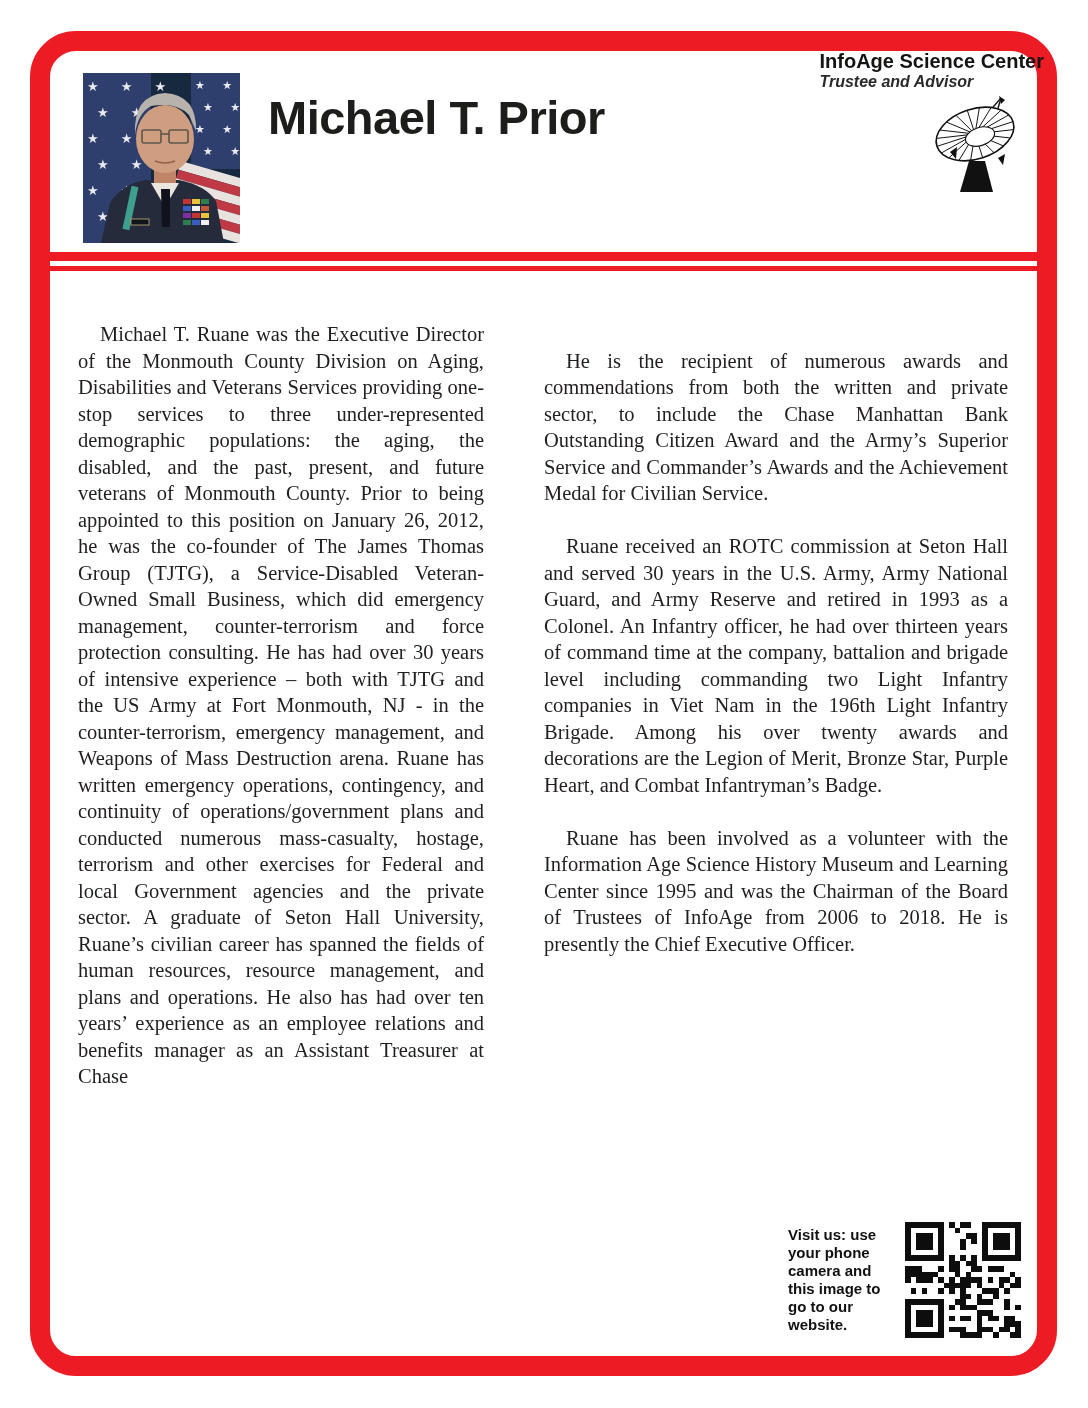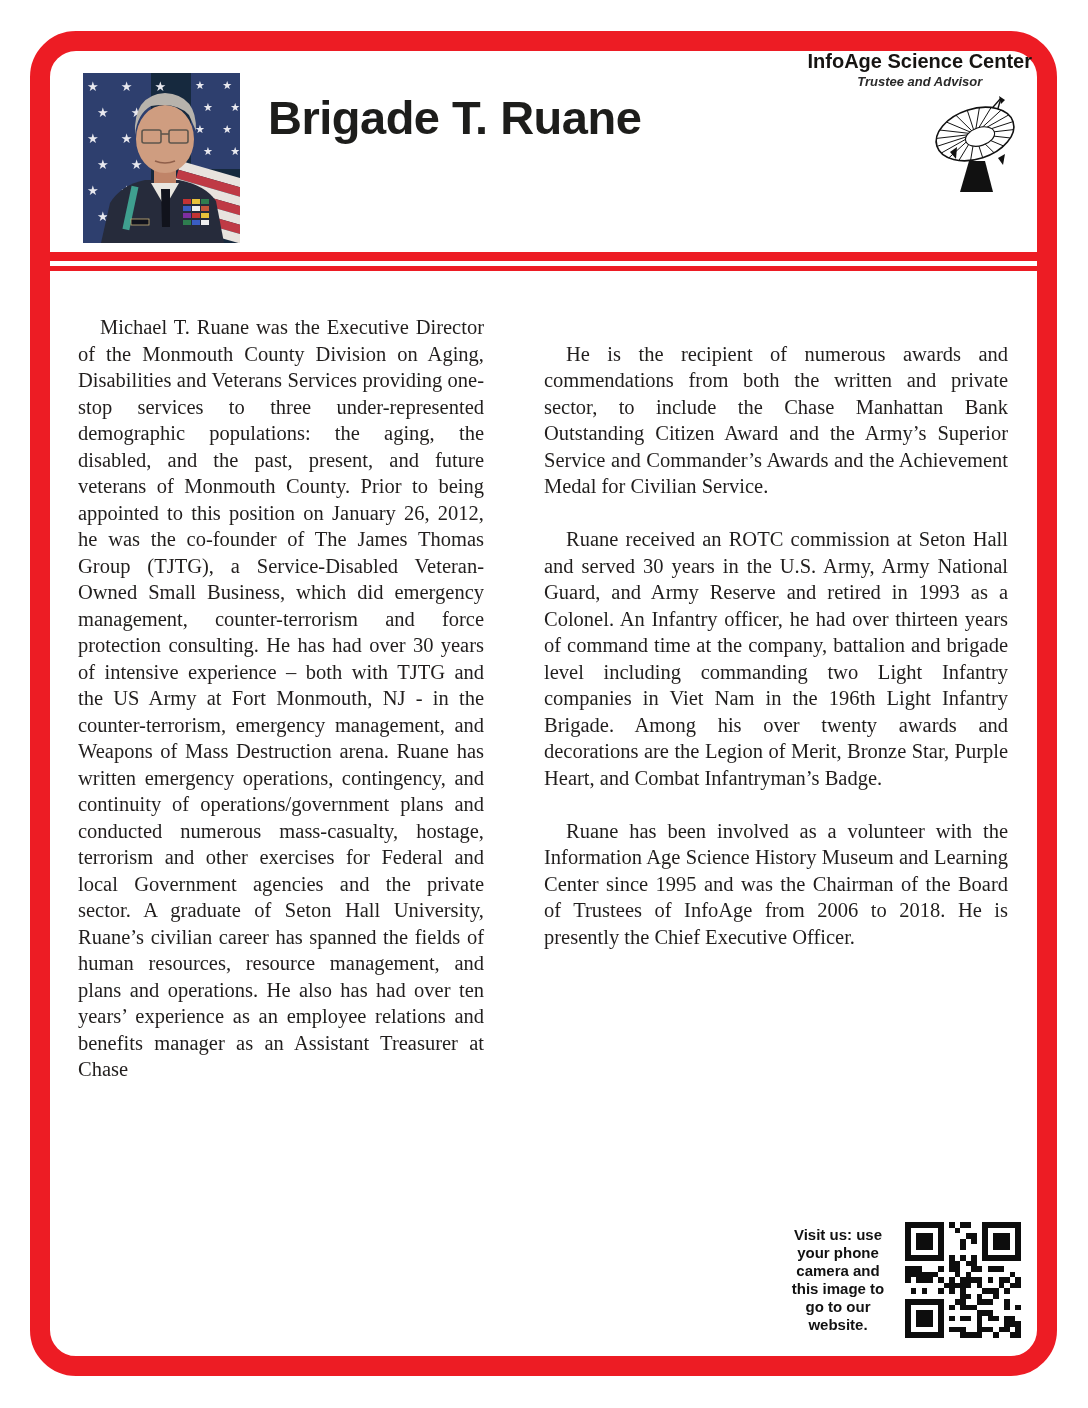--- a/index.html
+++ b/index.html
@@ -33,43 +33,43 @@
   .page-title{
     position:absolute;left:268px;top:90px;
     font-size:47px;font-weight:bold;letter-spacing:-0.5px;
     color:#1d1d1b;white-space:nowrap;
   }
   .page-subtitle{
     position:absolute;left:271px;top:186px;
     font-size:26px;font-weight:bold;color:#1d1d1b;white-space:nowrap;
   }
   .org-block{
-    position:absolute;right:56px;top:50px;text-align:center;
+    position:absolute;right:44px;top:50px;text-align:left;
   }
   .org-name{font-size:20px;font-weight:bold;color:#161412;line-height:23px;}
-  .org-role{font-size:13px;font-style:italic;font-weight:600;color:#2a2a2a;line-height:18px;}
+  .org-role{font-size:16px;font-style:italic;font-weight:600;color:#2a2a2a;line-height:18px;}
   .telescope{position:absolute;left:930px;top:92px;width:95px;height:105px;}
 
   
   .col{
-    position:absolute;top:314px;
+    position:absolute;top:321px;
     font-family:"Liberation Serif", serif;
     font-size:20.5px;line-height:26.5px;color:#211e1d;
     text-align:justify;
   }
   .col-left{left:78px;width:406px;}
   .col-right{left:544px;width:464px;}
   .col p{margin:0;}
   .col p.gap{margin-top:26.5px;}
   .col p.indent{text-indent:22px;}
 
   
   .visit{
     position:absolute;left:788px;top:1226px;width:100px;
-    text-align:center;font-size:15px;font-weight:bold;line-height:18px;color:#111;
+    text-align:left;font-size:15px;font-weight:bold;line-height:18px;color:#111;
   }
   .qr{position:absolute;left:905px;top:1222px;width:116px;height:116px;}
   .qr svg{width:116px;height:116px;shape-rendering:crispEdges;}
   .qr svg rect{fill:#0d0d0d;}
 </style>
 </head>
 <body>
 
 <div class="page">
 
@@ -135,21 +135,21 @@
           <rect x="118" y="140" width="8" height="5" fill="#e8c23a"></rect>
         <rect x="100" y="147" width="8" height="5" fill="#2e7d4f"></rect>
           <rect x="109" y="147" width="8" height="5" fill="#3a5dc2"></rect>
           <rect x="118" y="147" width="8" height="5" fill="#efefef"></rect>
       </g>
 
       <rect x="48" y="146" width="18" height="6" fill="#10121c" stroke="#c9b27a" stroke-width="0.8"></rect>
     </svg>
   </div>
 
-  <div class="page-title">Brigade T. Ruane</div>
+  <div class="page-title">Michael T. Prior</div>
 
   <div class="org-block">
     <div class="org-name">InfoAge Science Center</div>
     <div class="org-role">Trustee and Advisor</div>
   </div>
 
   <div class="telescope">
     <svg viewBox="0 0 95 105" width="95" height="105">
 
       <g stroke="#111" stroke-width="1.4" fill="none">

